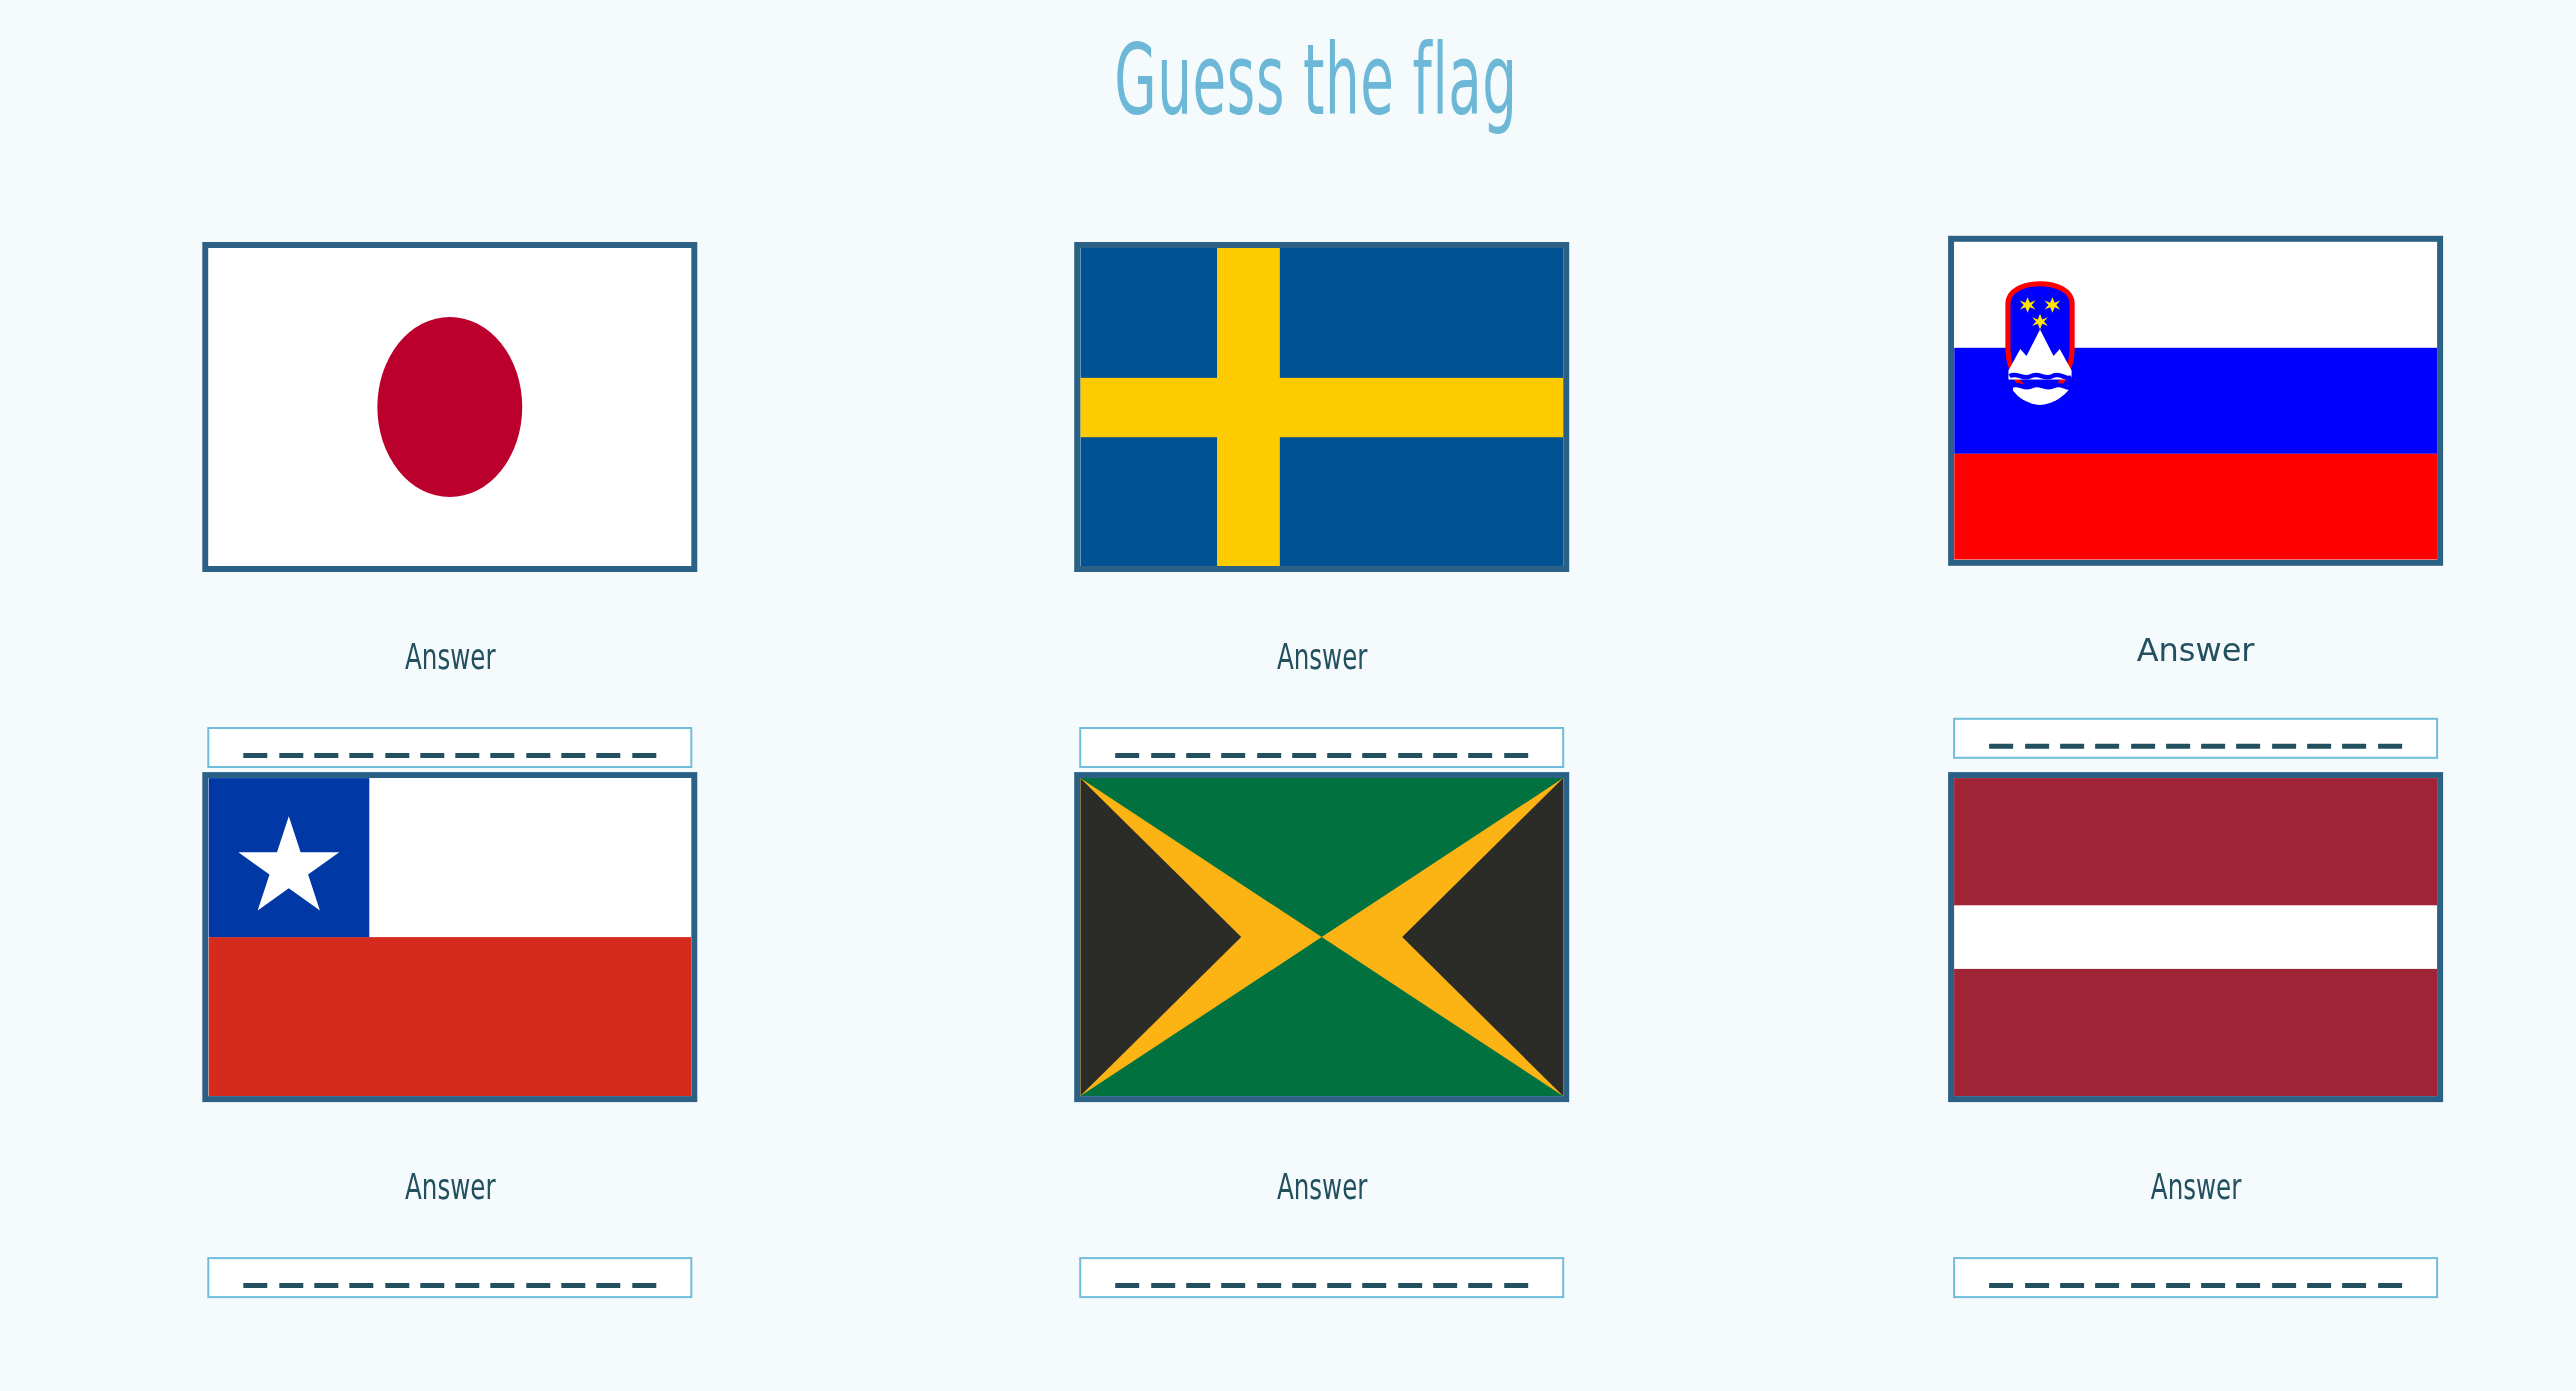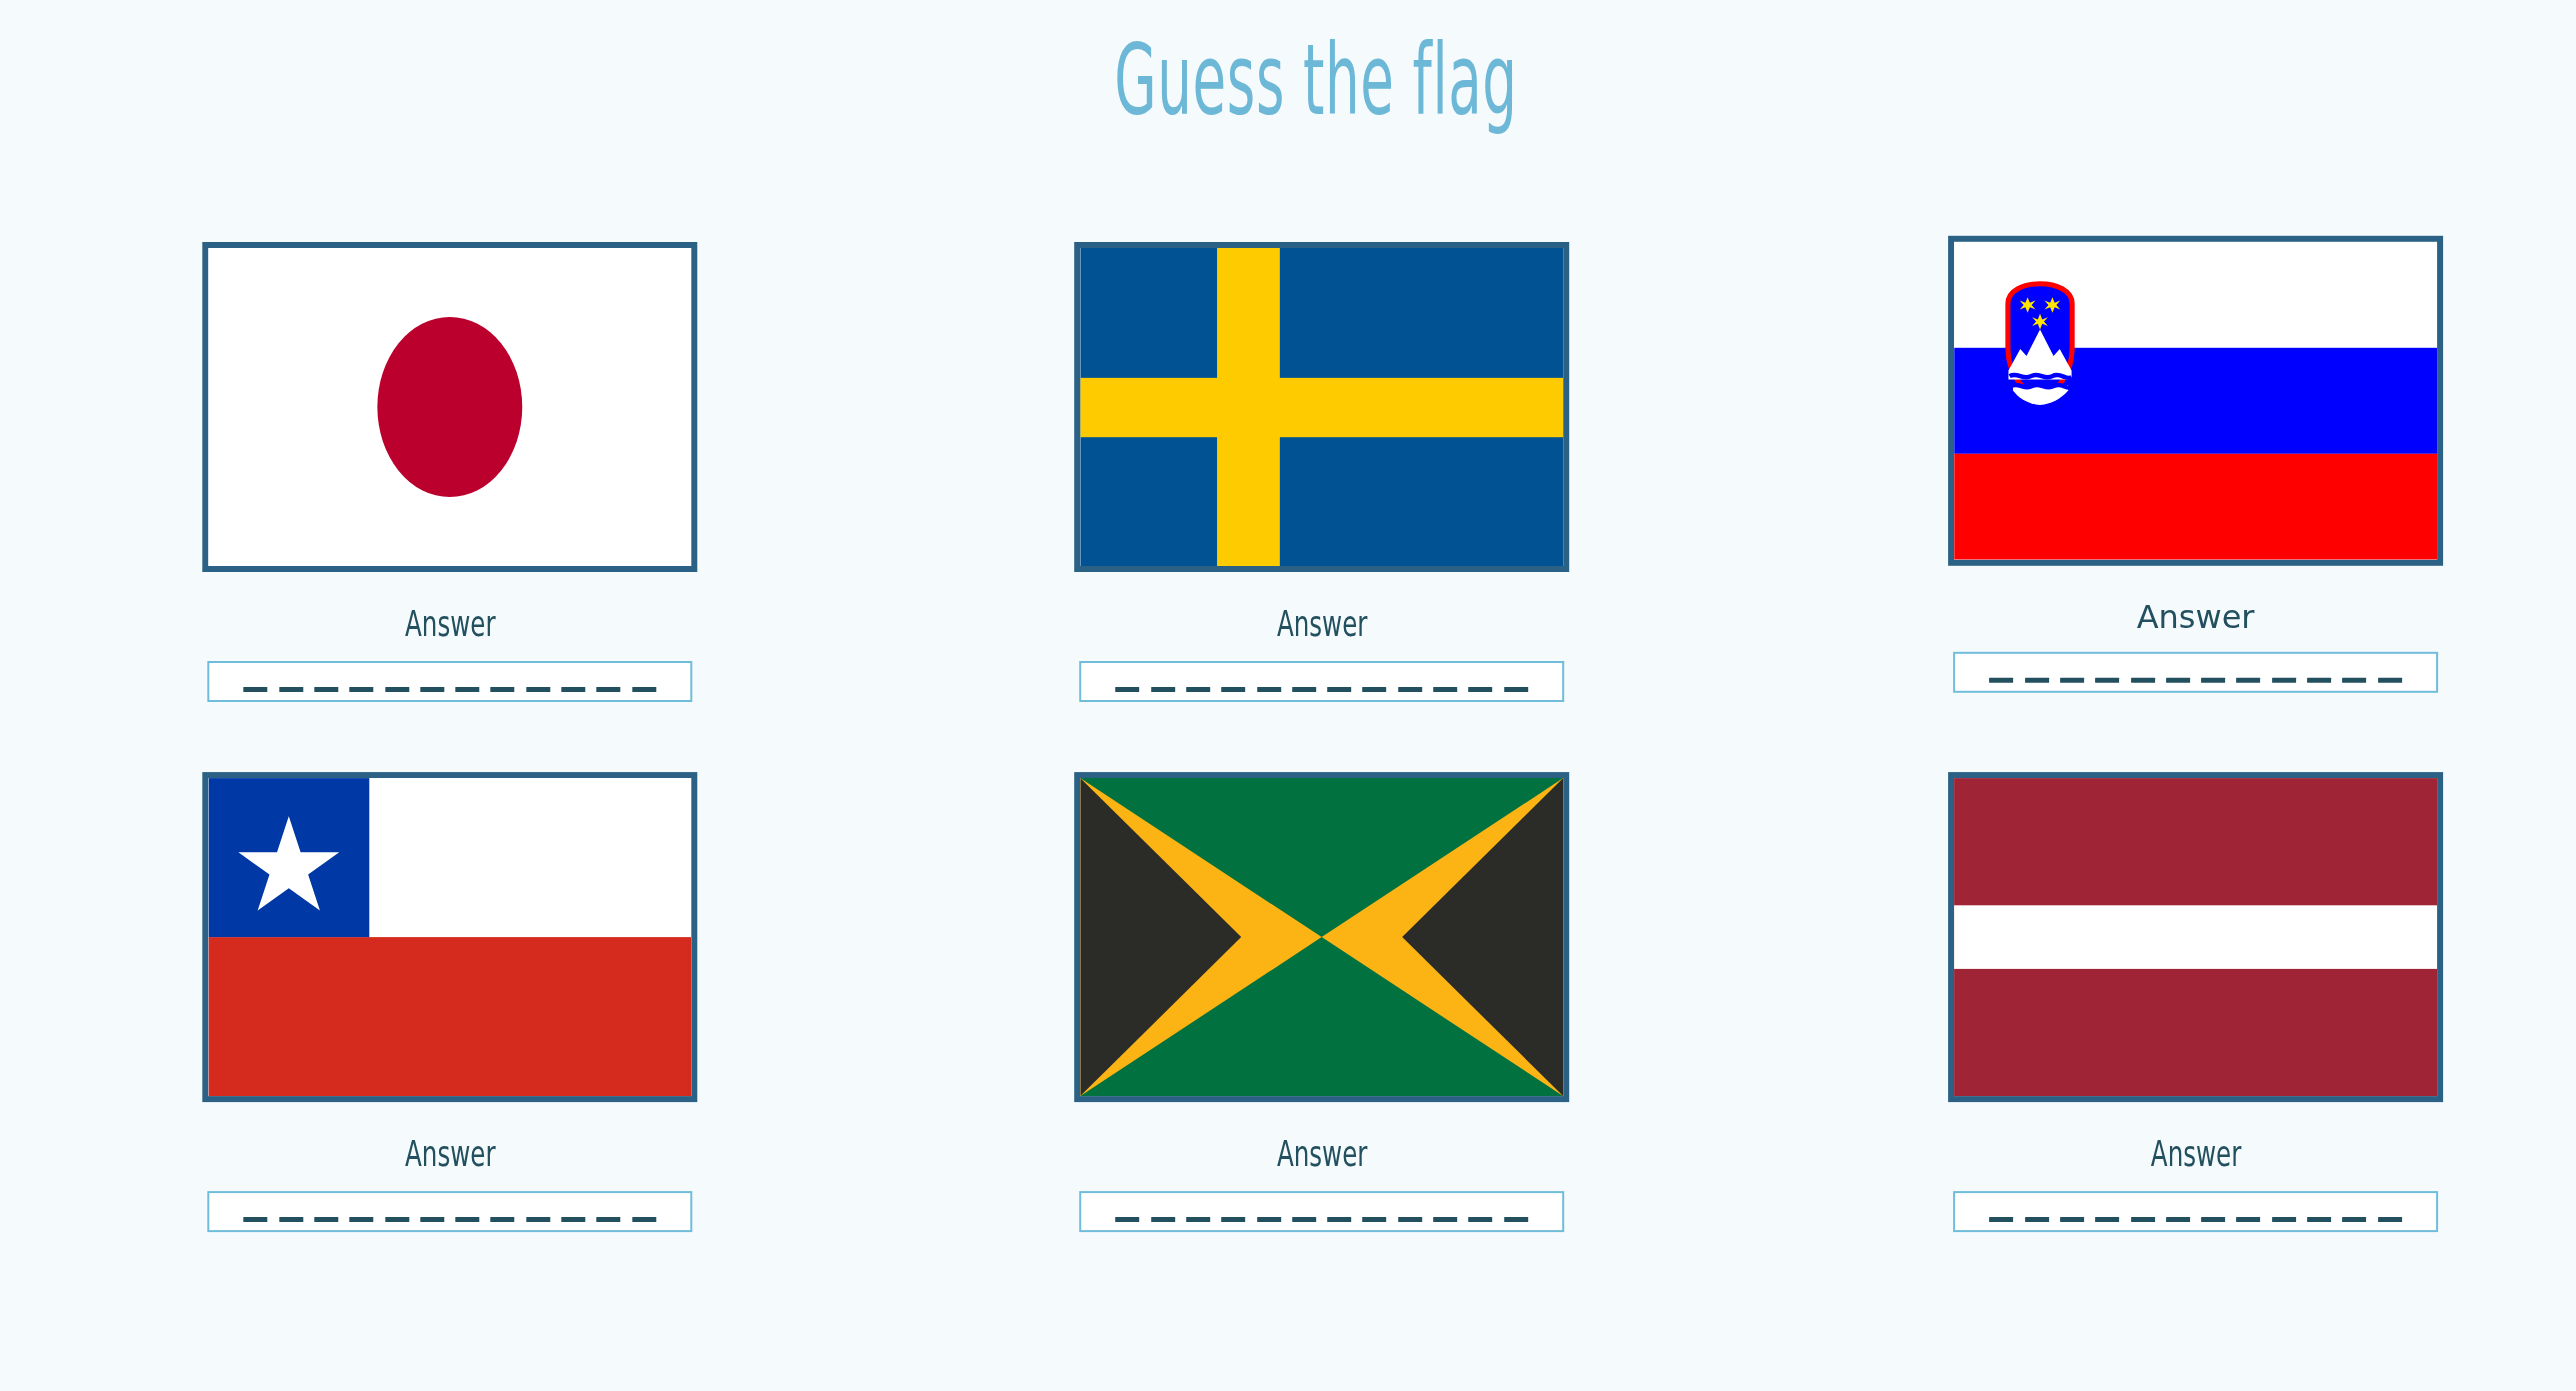--- a/index.html
+++ b/index.html
@@ -39,20 +39,21 @@
     grid-template-rows: 526px 526px;
     position: absolute;
     top: 242px;
     left: 0;
   }
   .card {
     position: relative;
     display: flex;
     flex-direction: column;
     align-items: center;
+    gap: 33px;
   }
 
   
   .flag-frame {
     width: 495px;
     height: 330px;
     border: 6.7px solid #2c6186;
     box-sizing: border-box;
     background: #ffffff;
     overflow: hidden;

